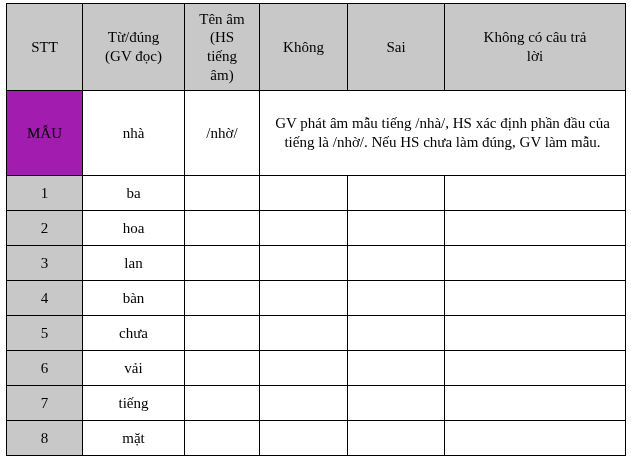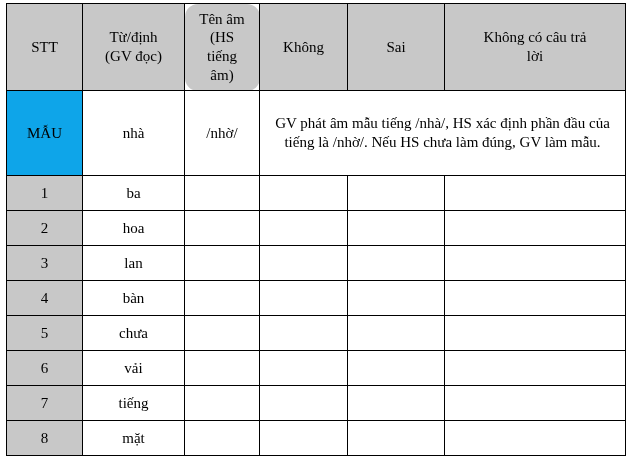--- a/index.html
+++ b/index.html
@@ -49,27 +49,26 @@
     height: 86px;
     padding: 2px 4px;
   }
   .hdr .lines { display: block; }
   .hdr-small {
     font-size: 13.5px;
     line-height: 1.2;
   }
   .hdr-narrow {
     padding: 2px 6px;
-    border-radius: 13px;
   }
   .sample-row td {
     height: 84px;
   }
   .sample-label {
-    background: #0ea5e9;
+    background: #a21caf;
     font-size: 15px;
   }
   .sample-word {
     font-size: 15px;
     margin-top: 40px;
   }
   .sample-phon {
     font-size: 14px;
   }
   .sample-note {
@@ -102,21 +101,21 @@
         <col class="c3">
         <col class="c4">
         <col class="c5">
     </colgroup>
     <thead>
       <tr>
         <th class="hdr">
           <span>STT</span>
         </th>
         <th class="hdr">
-          <span class="lines">Từ/định</span>
+          <span class="lines">Từ/đúng</span>
           <span class="lines">(GV đọc)</span>
         </th>
         <th class="hdr hdr-small hdr-narrow">
           <span class="lines">Tên âm</span>
           <span class="lines">(HS</span>
           <span class="lines">tiếng</span>
           <span class="lines">âm)</span>
         </th>
         <th class="hdr">
           <span>Không</span>

